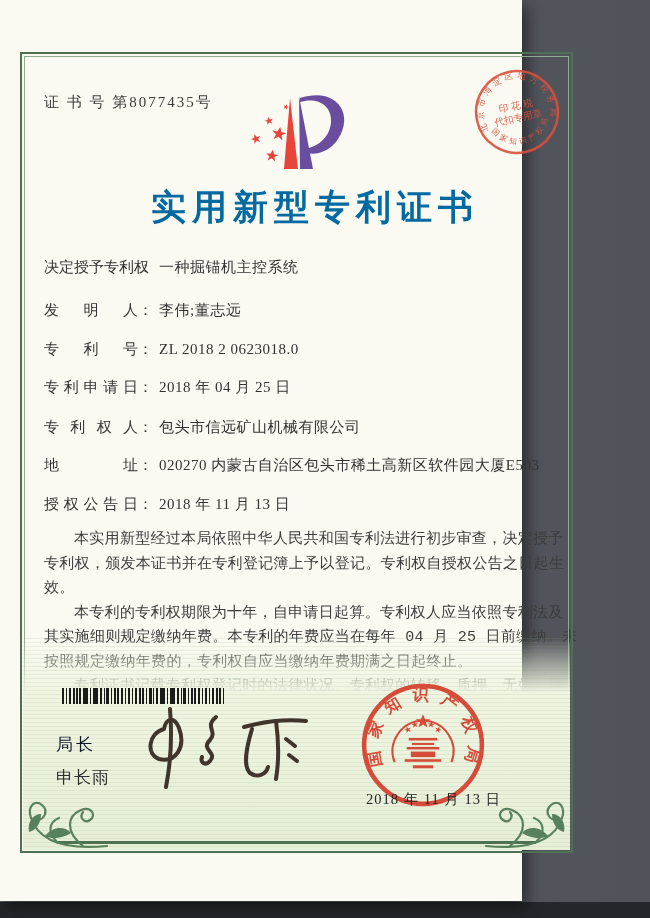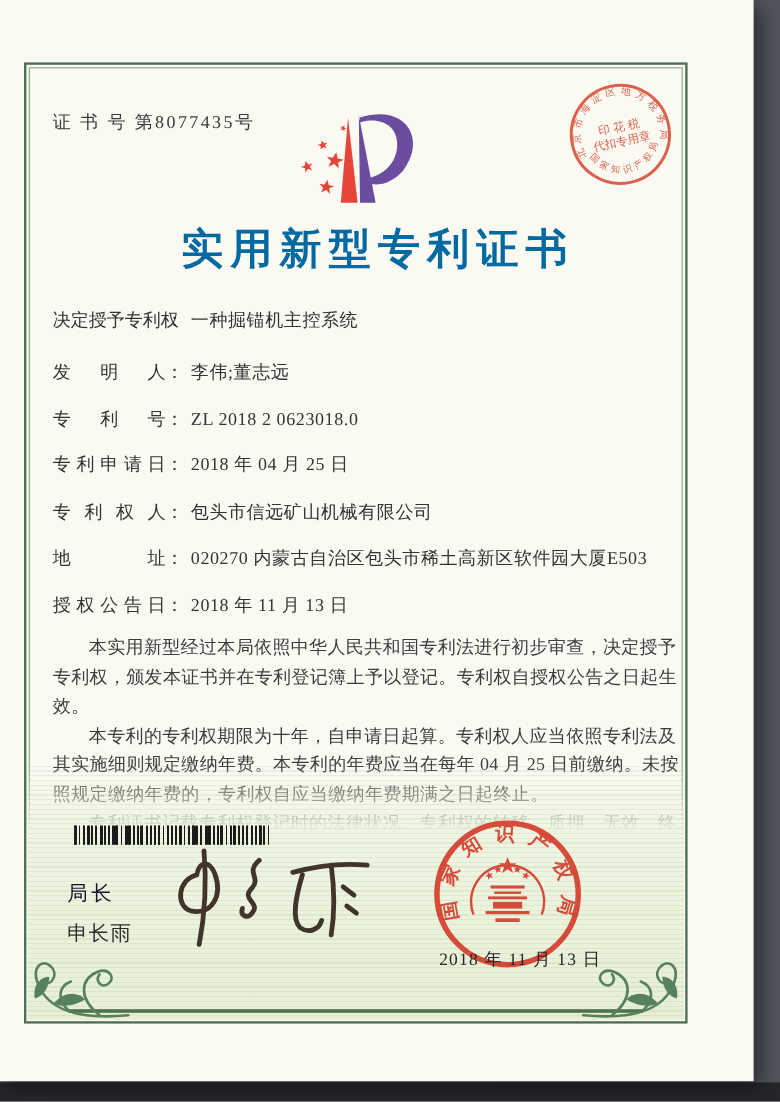--- a/index.html
+++ b/index.html
@@ -1,21 +1,21 @@
 <!DOCTYPE html>
 <html><head>
 <meta charset="utf-8">
 <style>
   * { margin:0; padding:0; box-sizing:border-box; }
   html,body { width:650px; height:918px; }
   body { font-family:"Liberation Serif","DejaVu Serif",serif; background:#53555d; }
   .stage { position:relative; width:650px; height:918px; overflow:hidden;
            background:linear-gradient(90deg,#585a62 0%,#51535b 100%); }
   .bg-bottom { position:absolute; left:0; right:0; bottom:0; height:16px; background:#25262b; }
-  .sheet { position:absolute; left:0; top:0; width:628px; height:901px;
+  .sheet { position:absolute; left:0; top:0; width:522px; height:901px;
            background:#fbfaf2; box-shadow:6px 6px 14px rgba(0,0,0,.45); }
   .frame { position:absolute; left:20px; top:52px; width:553px; height:801px;
            border:2px solid #4f7055; }
   .frame-inner { position:absolute; left:2px; top:2px; right:2px; bottom:2px;
            border:1px solid #8fab90; }
   .green-band { position:absolute; left:1px; right:1px; bottom:1px; height:212px;
     background:
       repeating-linear-gradient(180deg, rgba(124,164,118,.14) 0 1px, rgba(124,164,118,0) 1px 4px),
       linear-gradient(180deg, rgba(236,244,224,0) 0, #f0f5e2 55px, #e6efd6 100%); }
   .bottom-rule { position:absolute; left:34px; right:34px; bottom:6px; height:3px; background:#4e7153; }
@@ -31,21 +31,21 @@
 
   .field { position:absolute; left:44px; font-size:15px; color:#333; white-space:nowrap; }
   .field .lbl { display:inline-block; width:94px; text-align:justify; text-align-last:justify; }
   .field .colon { display:inline-block; margin-right:6px; }
   .field .val { letter-spacing:.5px;margin-top:26px; }
   .grant-no { position:absolute; left:360px; top:495px; font-size:15px; color:#333; white-space:nowrap; }
   .grant-no .colon { margin-right:4px; }
 
   .paras { position:absolute; left:44px; top:528px; width:534px; font-size:15px;
            line-height:24.5px; color:#3c3c3c; }
-  .paras p { text-indent:2em; letter-spacing:.3px; }
+  .paras p { text-indent:2em; letter-spacing:.3px;font-family:Liberation Mono, monospace; }
 
   .barcode { position:absolute; left:62px; top:688px; width:162px; height:16px;
     background:
       repeating-linear-gradient(90deg,#1b1b1b 0 1.5px,transparent 1.5px 3.5px),
       repeating-linear-gradient(90deg,#1b1b1b 0 1px,transparent 1px 7px),
       repeating-linear-gradient(90deg,#1b1b1b 0 2px,transparent 2px 11px); }
   .signer-title { position:absolute; left:56px; top:733px; font-size:17px; color:#0f172a; letter-spacing:3px; }
   .signer-name  { position:absolute; left:56px; top:766px; font-size:17px; color:#2f2f2f; letter-spacing:1px; }
   .signature { position:absolute; left:140px; top:703px; width:185px; height:95px; }
   .office-seal { position:absolute; left:357px; top:681px; width:132px; height:132px; opacity:.93; }

